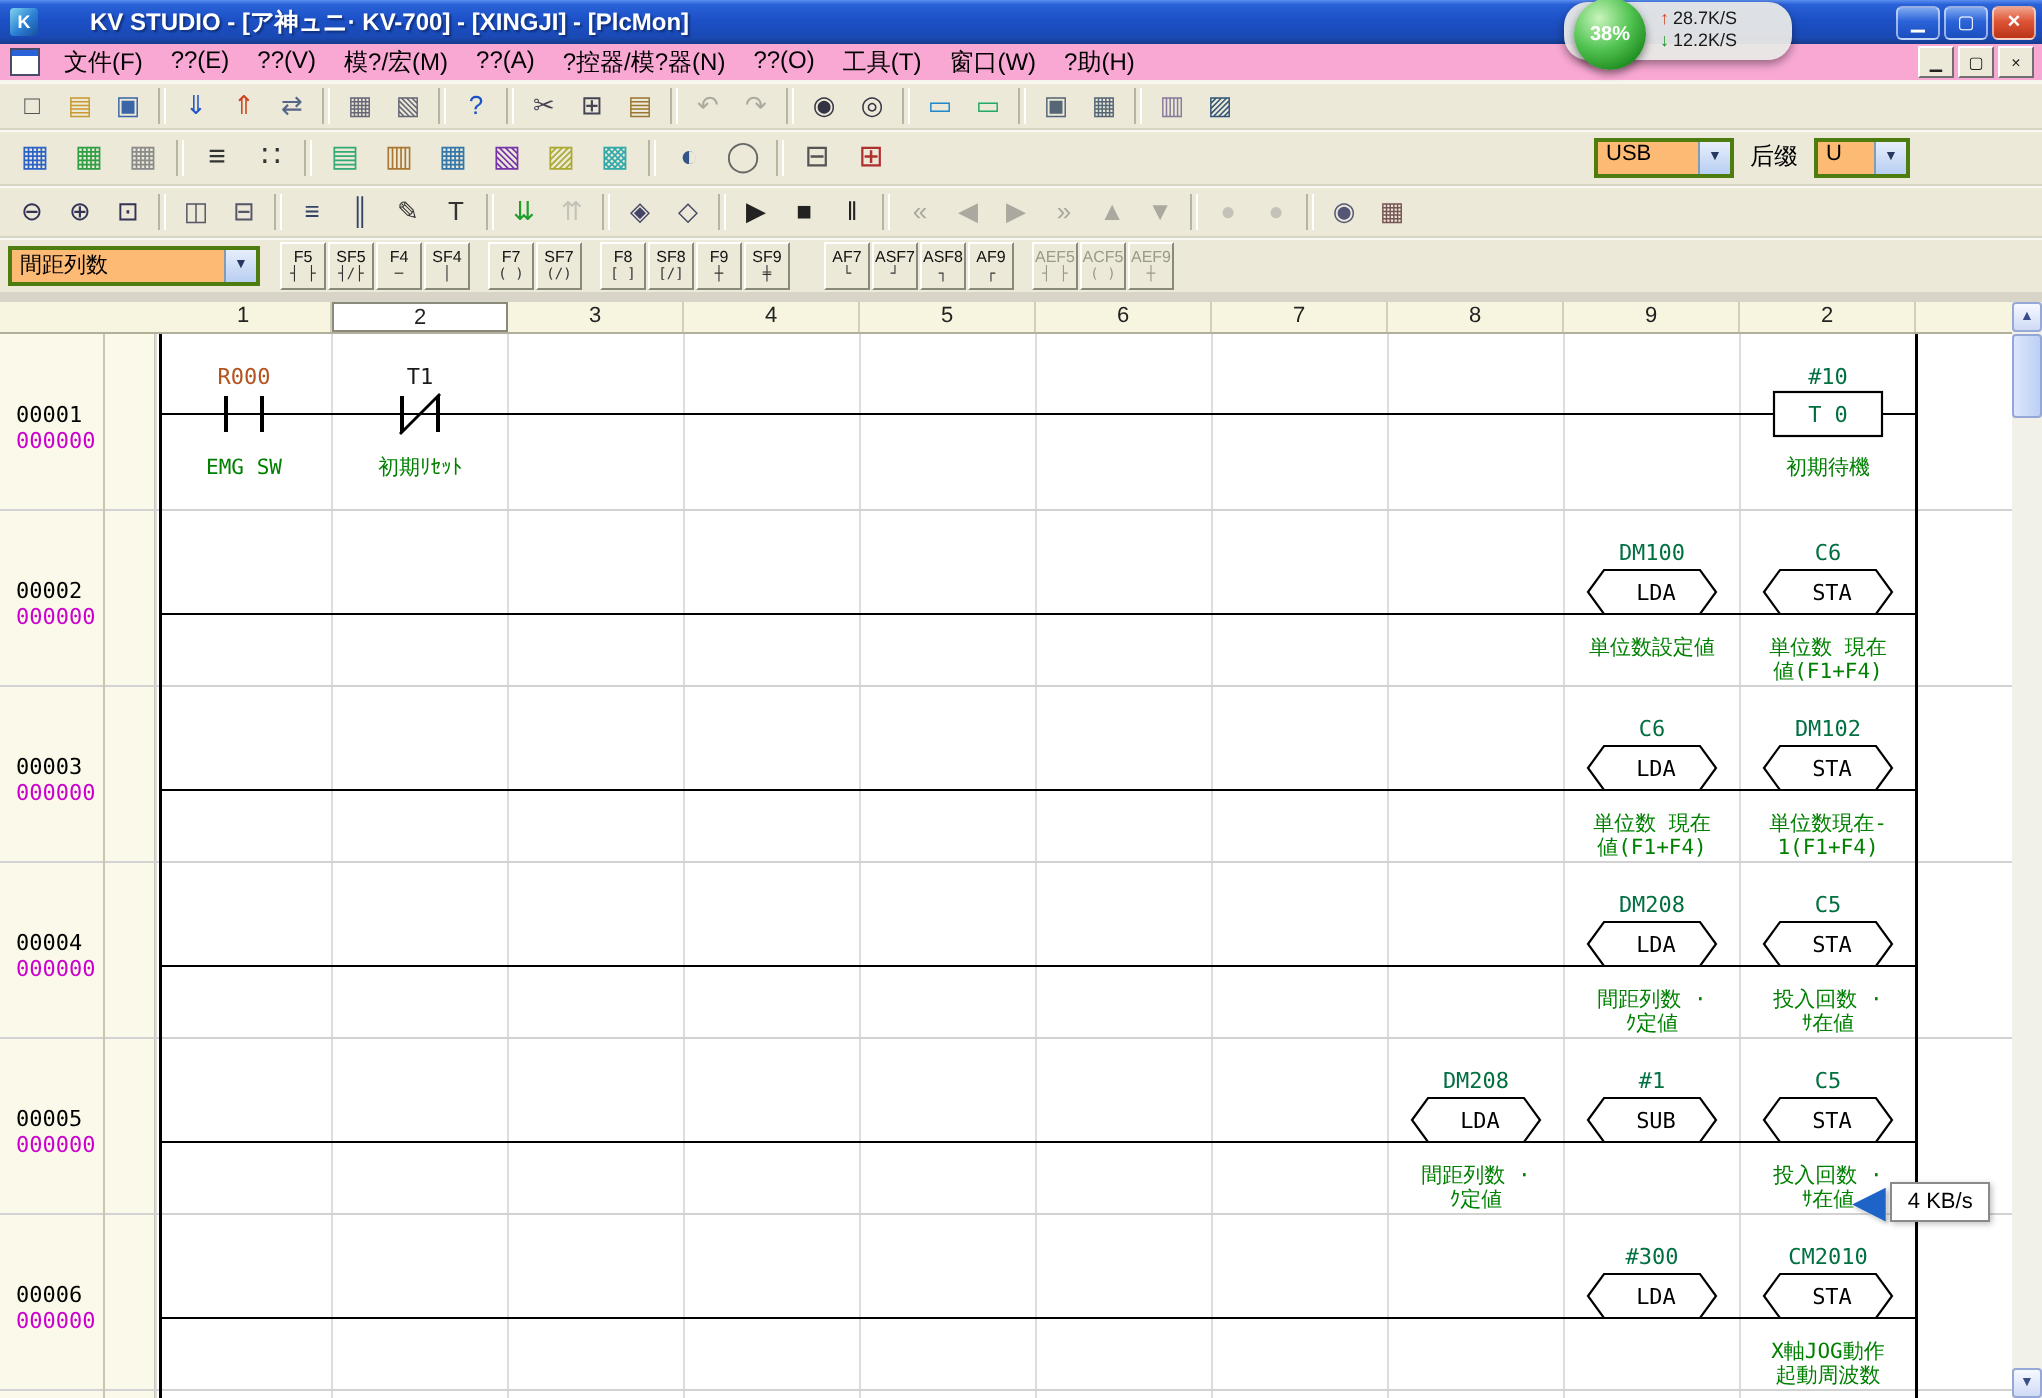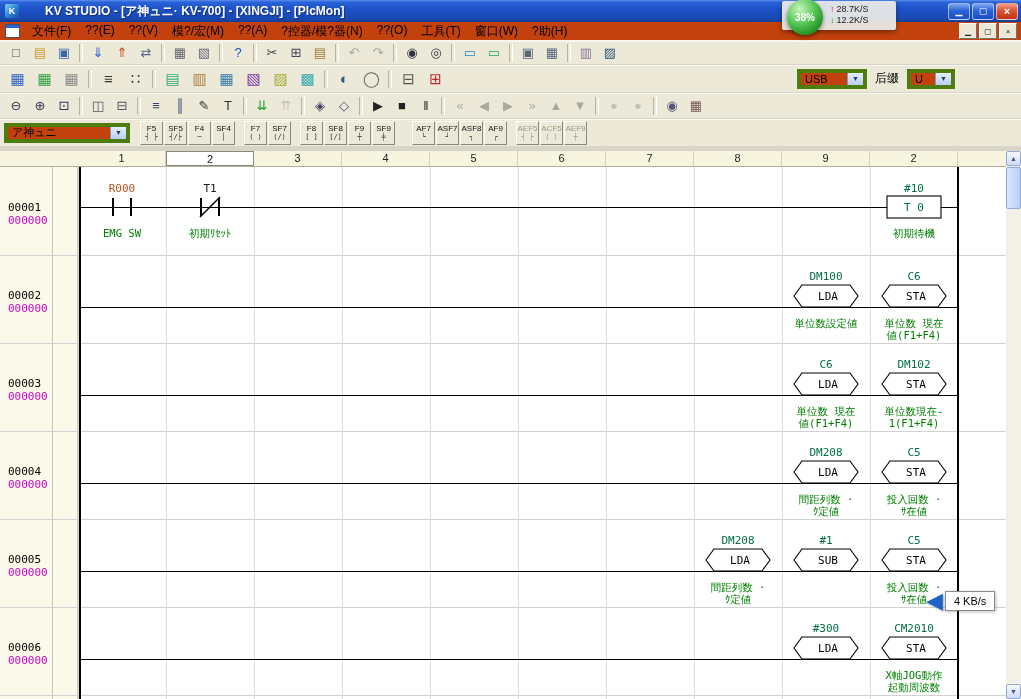--- a/index.html
+++ b/index.html
@@ -14,41 +14,41 @@
     background:linear-gradient(135deg,#7fd4f0 0%,#2a7fd4 55%,#184f9e 100%);
     color:#fff;font-size:9px;font-weight:bold;display:flex;align-items:center;justify-content:center;}
   .title-text{white-space:nowrap;text-shadow:1px 1px 1px #10307a;padding-left:22px;}
   .win-btns{margin-left:auto;display:flex;gap:2px;}
   .wbtn{width:20px;height:15px;border-radius:3px;display:flex;align-items:center;justify-content:center;
     color:#fff;font-size:9px;line-height:1;border:1px solid rgba(255,255,255,.55);
     background:linear-gradient(180deg,#7da8f0,#2a62d8 45%,#1b4fc0);}
   .wbtn.close{background:linear-gradient(180deg,#f0a088,#dd5335 45%,#bb3518);font-size:11px;}
 
   
-  .menubar{height:18px;display:flex;align-items:center;background:#c2410c;font-size:12px;
+  .menubar{height:18px;display:flex;align-items:center;background:#f9a8d4;font-size:12px;
     border-bottom:1px solid #f6f4ec;padding-left:2px;}
   .mdi-doc-icon{width:13px;height:12px;margin:0 5px 0 3px;border:1px solid #4a4a6a;background:#fff;position:relative;}
   .mdi-doc-icon:before{content:"";position:absolute;left:0;top:0;right:0;height:3px;background:#2a62d8;}
   .menu-item{padding:1px 7px;color:#000;white-space:nowrap;}
   .mdi-btns{margin-left:auto;display:flex;gap:2px;margin-right:4px;}
   .mdibtn{width:16px;height:14px;background:#ece9d8;border:1px solid;border-color:#fff #707070 #707070 #fff;
     font-size:8px;display:flex;align-items:center;justify-content:center;color:#222;}
 
   
   .toolbar{display:flex;align-items:center;padding:0 4px;box-sizing:border-box;
     border-bottom:1px solid #d8d4c4;box-shadow:inset 0 1px 0 #f8f7f1;background:#ece9d8;}
   .tb1{height:24px;} .tb2{height:28px;} .tb3{height:26px;}
   .tbtn{width:22px;height:20px;display:flex;align-items:center;justify-content:center;border:1px solid transparent;}
   .tb2 .tbtn{width:25px;height:24px;}
   .tglyph{font-style:normal;font-size:13px;line-height:1;}
   .tb2 .tglyph{font-size:15px;}
   .tbtn.dis{opacity:.38;filter:grayscale(1);}
   .tb-sep{width:2px;height:18px;margin:0 3px;border-left:1px solid #b8b4a4;border-right:1px solid #fff;}
   .tb2-right{margin-left:auto;margin-right:62px;display:flex;align-items:center;gap:8px;}
-  .combo{height:20px;background:#c2410c;border:4px solid #4d7c0f;display:flex;align-items:center;
+  .combo{height:20px;background:#fdba74;border:2px solid #4d7c0f;display:flex;
     font-size:11px;box-sizing:border-box;}
   .combo .val{padding-left:4px;flex:1;white-space:nowrap;overflow:hidden;}
   .combo .arrow{width:15px;height:100%;border-left:1px solid #7f9db9;font-size:7px;color:#27375f;
     background:linear-gradient(180deg,#e6eefb,#b9cef2);display:flex;align-items:center;justify-content:center;}
   .combo-usb{width:70px;} .combo-suffix{width:48px;} .combo-device{width:126px;margin-right:10px;}
   .suffix-label{font-size:12px;color:#000;}
 
   
   .fkeybar{height:28px;display:flex;align-items:center;padding:0 4px;box-sizing:border-box;
     background:#ece9d8;border-bottom:1px solid #c8c4b4;box-shadow:inset 0 1px 0 #f8f7f1;}
@@ -75,21 +75,21 @@
   .vscroll{position:absolute;left:1006px;top:5px;width:15px;height:548px;background:#f2f1e8;}
   .sbtn{position:absolute;left:0;width:15px;height:15px;box-sizing:border-box;
     background:linear-gradient(180deg,#f6f9ff,#cfdaf5);border:1px solid #95a8d8;border-radius:2px;
     color:#3a4d88;font-size:7px;display:flex;align-items:center;justify-content:center;}
   .sbtn.up{top:0;} .sbtn.down{bottom:0;}
   .sthumb{position:absolute;left:0;top:16px;width:15px;height:42px;box-sizing:border-box;
     background:linear-gradient(90deg,#dbe6fb,#bcd0f4);border:1px solid #93a8d8;border-radius:2px;}
 
   
   .net-badge{position:absolute;left:782px;top:1px;width:114px;height:29px;z-index:100;
-    background:rgba(232,232,230,.95);border-radius:2px;box-shadow:0 2px 5px rgba(0,0,0,.4);}
+    background:rgba(232,232,230,.95);border-radius:12px;box-shadow:0 2px 5px rgba(0,0,0,.4);}
   .nb-sphere{position:absolute;left:5px;top:-2px;width:36px;height:36px;border-radius:50%;
     background:radial-gradient(circle at 35% 28%,#c8f4bc,#52c452 45%,#1d8a1d 80%,#0f5c10);
     color:#fff;font-size:10px;font-weight:bold;display:flex;align-items:center;justify-content:center;
     box-shadow:0 2px 4px rgba(0,0,0,.45);}
   .nb-lines{position:absolute;left:48px;top:3px;display:flex;flex-direction:column;gap:1px;}
   .nb-line{font-size:9px;color:#1a1a1a;display:flex;align-items:center;gap:2px;white-space:nowrap;}
   .nb-up{color:#d04020;font-weight:bold;} .nb-down{color:#22992a;font-weight:bold;}
 
   .speed-overlay{position:absolute;left:926px;top:588px;display:flex;align-items:center;z-index:90;}
   .speed-arrow-icon{font-size:22px;color:#1e63c8;text-shadow:0 0 2px #fff,1px 1px 2px rgba(0,0,0,.4);margin-right:2px;}
@@ -415,21 +415,21 @@
         <i class="tglyph" style="color: rgb(85, 85, 119);">◉</i>
       </span>
 
       <span class="tbtn">
         <i class="tglyph" style="color: rgb(119, 85, 85);">▦</i>
       </span>
     </div>
 
   <div class="fkeybar">
     <span class="combo combo-device">
-      <span class="val">ア神ュニ</span>
+      <span class="val">間距列数</span>
       <span class="arrow">▼</span>
     </span>
     <span style="display:flex;align-items:flex-start">
 
         <span class="fkey">
           <span class="fk-label">F5</span>
           <span class="fk-sym">┤ ├</span>
         </span>
 
         <span class="fkey">

